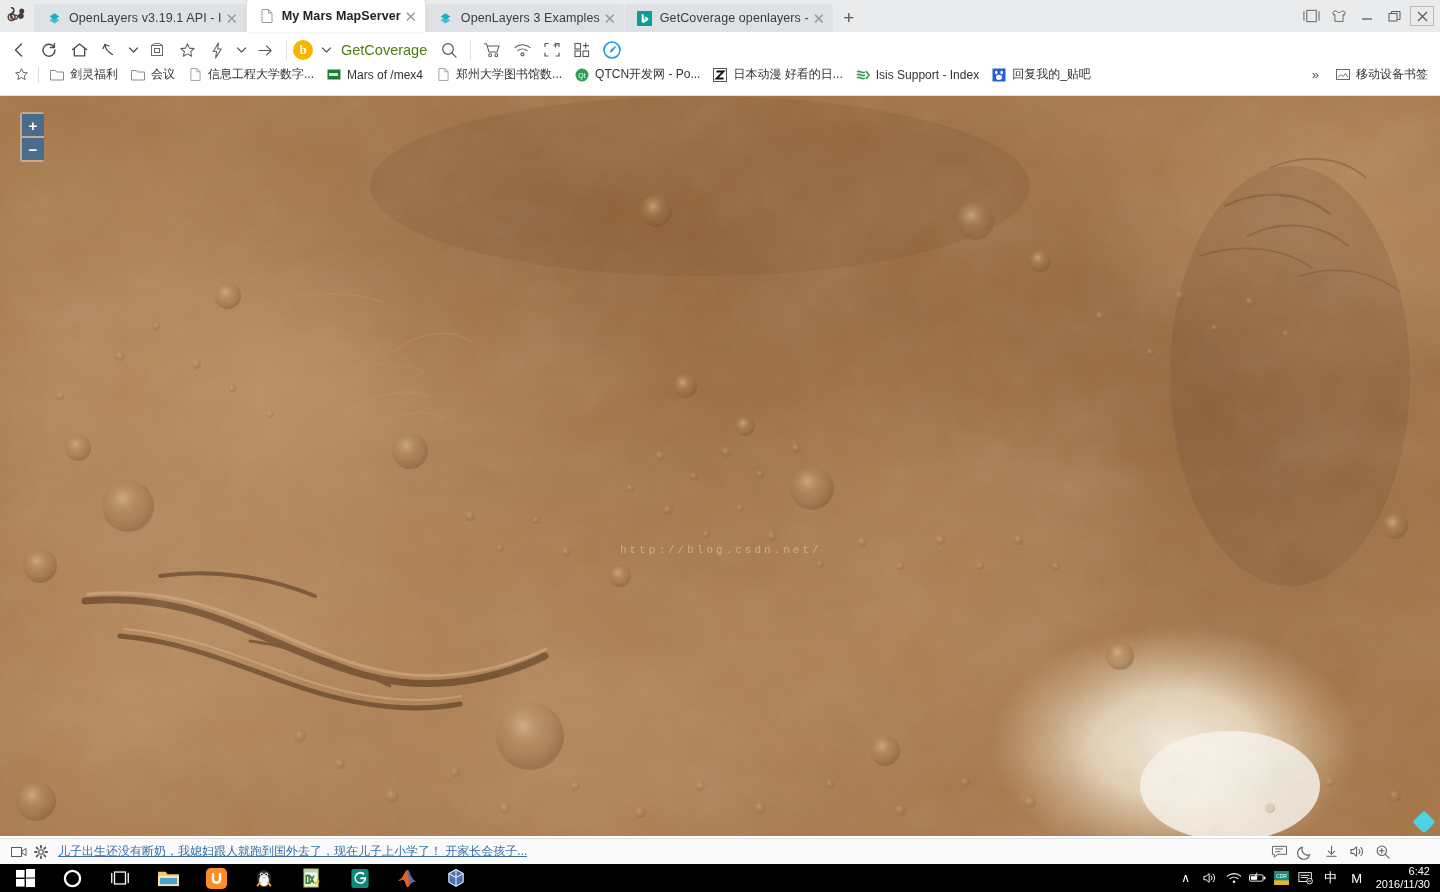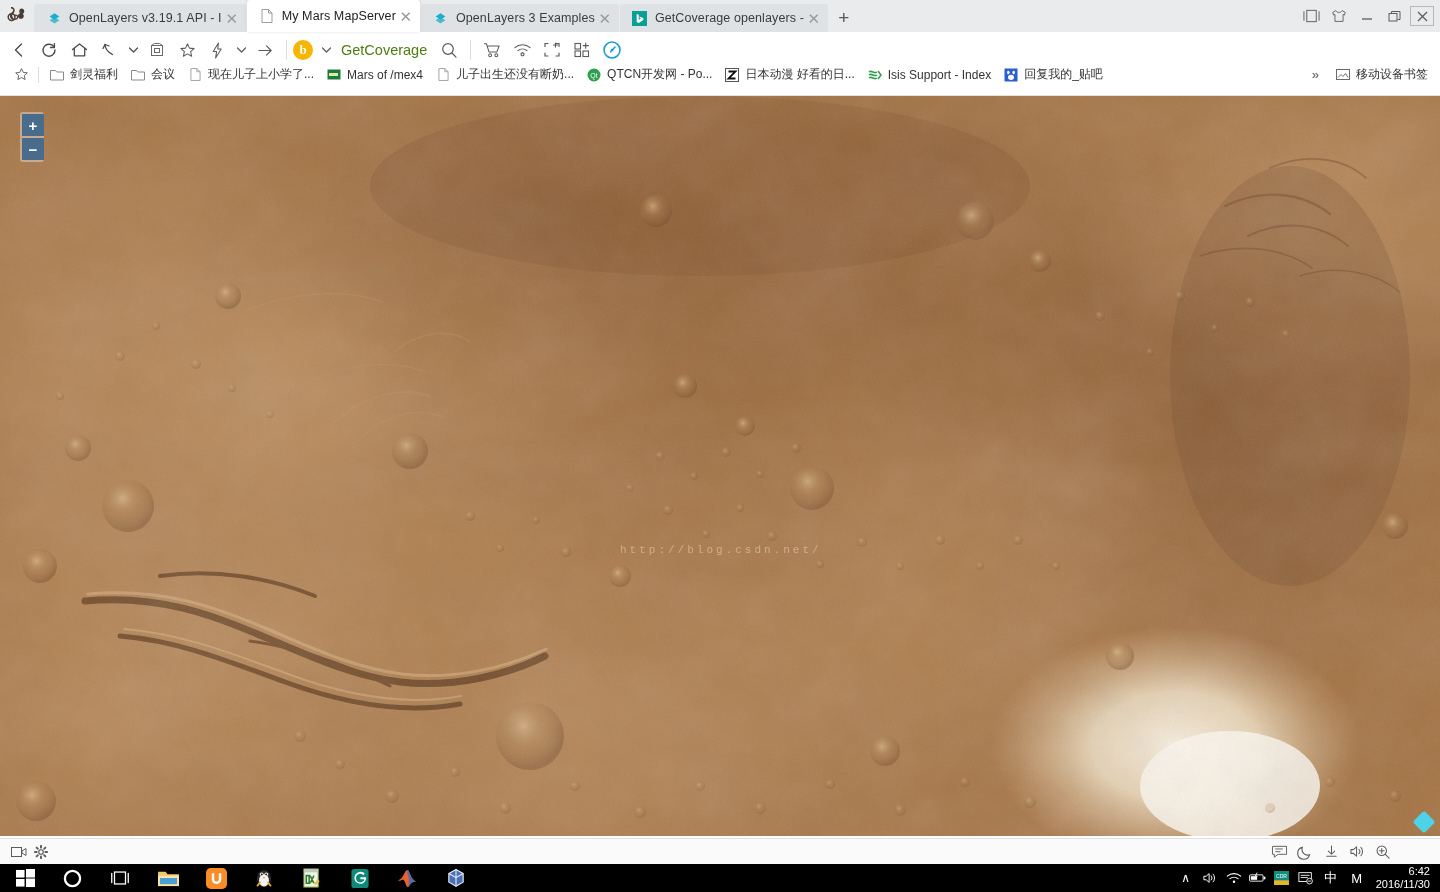--- a/index.html
+++ b/index.html
@@ -42,20 +42,21 @@
     position: relative;
     margin-right: 1px;
     margin-top: 28px;
   }
   .tab.active {
     background: #ffffff;
     height: 32px;
     color: #222;
     z-index: 3;
     box-shadow: 0 0 3px rgba(0,0,0,0.12);
+    font-weight: bold;
   }
   .tab-favicon {
     width: 16px; height: 16px;
     flex: 0 0 16px;
     margin-right: 7px;
     display: flex; align-items: center; justify-content: center;
   }
   .tab-title {
     flex: 1 1 auto;
     white-space: nowrap;
@@ -550,41 +551,41 @@
       <span class="bm-label">会议</span>
     </div>
 
     <div class="bm">
       <span class="bm-ico">
         <svg width="11" height="13" viewBox="0 0 12 14">
             <path d="M1 .5h6.5L11 4v9.5H1z" fill="#fff" stroke="#9b9b9b"></path>
             <path d="M7.5.5V4H11" fill="none" stroke="#9b9b9b"></path>
           </svg>
       </span>
-      <span class="bm-label">现在儿子上小学了...</span>
+      <span class="bm-label">信息工程大学数字...</span>
     </div>
 
     <div class="bm">
       <span class="bm-ico">
         <svg width="14" height="11" viewBox="0 0 14 11">
             <rect x="0.5" y="0.5" width="13" height="10" fill="#1f7a3f"></rect>
             <rect x="2" y="4" width="9" height="3" fill="#d8f0a0"></rect>
           </svg>
       </span>
       <span class="bm-label">Mars of /mex4</span>
     </div>
 
     <div class="bm">
       <span class="bm-ico">
         <svg width="11" height="13" viewBox="0 0 12 14">
             <path d="M1 .5h6.5L11 4v9.5H1z" fill="#fff" stroke="#9b9b9b"></path>
             <path d="M7.5.5V4H11" fill="none" stroke="#9b9b9b"></path>
           </svg>
       </span>
-      <span class="bm-label">儿子出生还没有断奶...</span>
+      <span class="bm-label">郑州大学图书馆数...</span>
     </div>
 
     <div class="bm">
       <span class="bm-ico">
         <svg width="14" height="14" viewBox="0 0 14 14">
             <circle cx="7" cy="7" r="6.5" fill="#2e9e4f"></circle>
             <text x="7" y="10" font-size="7" fill="#fff" text-anchor="middle" font-family="Liberation Sans">Qt</text>
           </svg>
       </span>
       <span class="bm-label">QTCN开发网 - Po...</span>
@@ -832,20 +833,21 @@
             <line x1="8" y1="13" x2="8" y2="15"></line>
             <line x1="1" y1="8" x2="3" y2="8"></line>
             <line x1="13" y1="8" x2="15" y2="8"></line>
             <line x1="3" y1="3" x2="4.4" y2="4.4"></line>
             <line x1="11.6" y1="11.6" x2="13" y2="13"></line>
             <line x1="13" y1="3" x2="11.6" y2="4.4"></line>
             <line x1="4.4" y1="11.6" x2="3" y2="13"></line>
           </g>
         </svg>
     </div>
+    <span class="sb-news">儿子出生还没有断奶，我媳妇跟人就跑到国外去了，现在儿子上小学了！ 开家长会孩子...</span>
 
     <div class="sb-right">
       <div class="sb-ico">
         <svg width="17" height="15" viewBox="0 0 18 16">
             <path d="M1.5 2.5h15v8.5h-9l-4 3v-3h-2z" fill="none" stroke="#5c5c5c"></path>
             <line x1="4.5" y1="5.3" x2="12.5" y2="5.3" stroke="#5c5c5c"></line>
             <line x1="4.5" y1="8.2" x2="10" y2="8.2" stroke="#5c5c5c"></line>
           </svg>
       </div>
       <div class="sb-ico">

